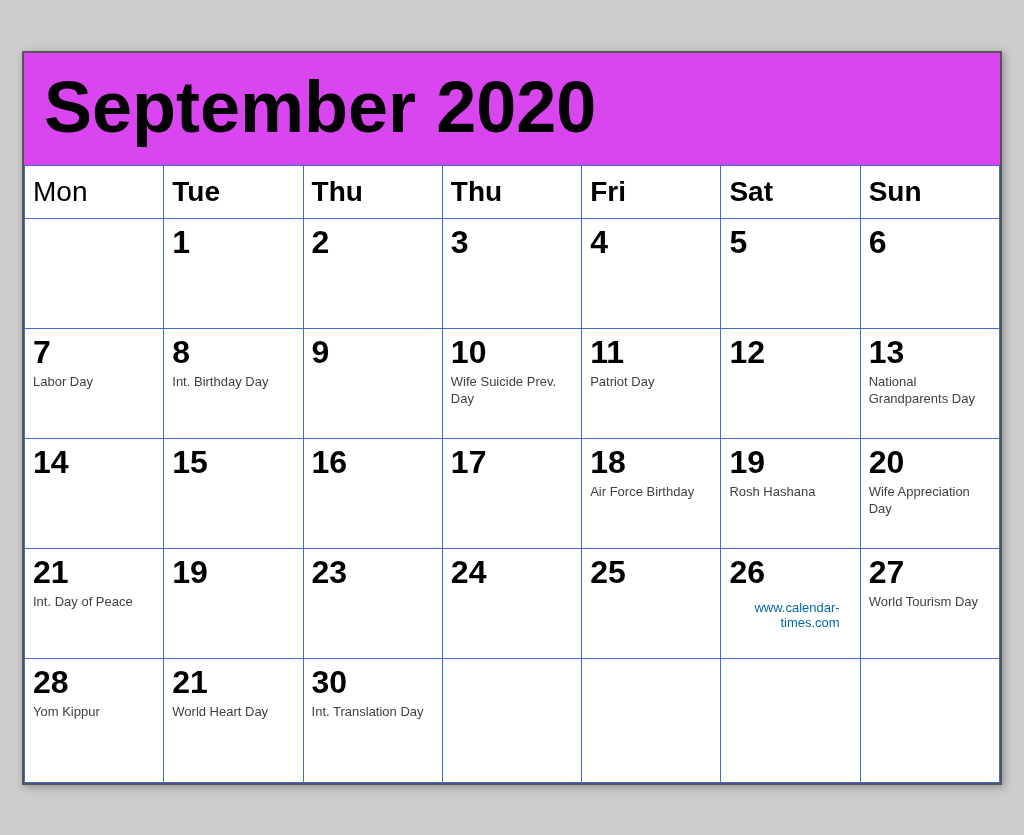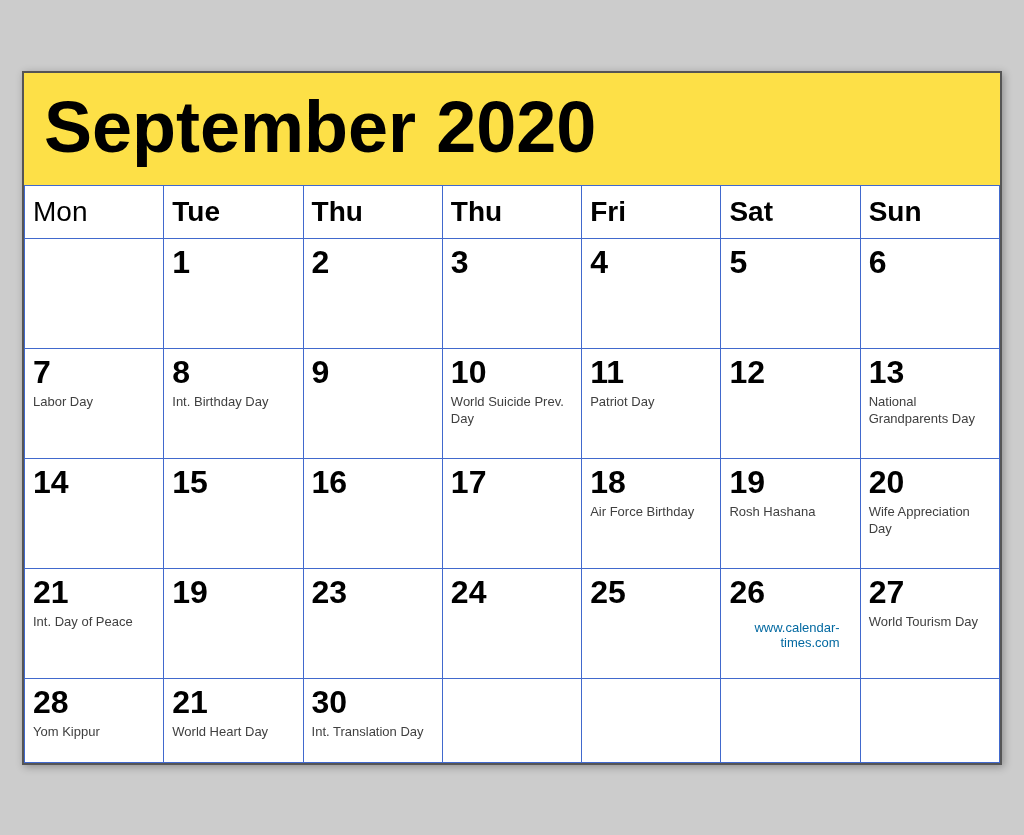--- a/index.html
+++ b/index.html
@@ -11,21 +11,21 @@
       min-height: 100vh;
       font-family: Arial, sans-serif;
     }
     .calendar-wrapper {
       background: #fff;
       border: 2px solid #555;
       width: 980px;
       box-shadow: 2px 2px 8px rgba(0,0,0,0.3);
     }
     .calendar-header {
-      background: #fde047;
+      background: #d946ef;
       padding: 18px 20px 22px 20px;
     }
     .calendar-header h1 {
       font-size: 72px;
       font-weight: 900;
       color: #000;
       line-height: 1;
     }
     .calendar-grid {
       width: 100%;
@@ -65,21 +65,21 @@
       background: #fff;
     }
     .watermark {
       font-size: 14px;
       color: #555;
       text-align: right;
       padding: 4px 12px 4px 0;
       border-top: none;
     }
     .last-row td {
-      height: 84px;
+      height: 124px;
       margin-top: 44px;
     }
   </style>
 </head>
 <body>
 
 <div class="calendar-wrapper">
   <div class="calendar-header">
     <h1>September 2020</h1>
   </div>
@@ -124,21 +124,21 @@
           </td>
           <td>
             <span class="day-num">8</span>
             <div class="day-event">Int. Birthday Day</div>
           </td>
           <td>
             <span class="day-num">9</span>
           </td>
           <td>
             <span class="day-num">10</span>
-            <div class="day-event">World Suicide Prev. Day</div>
+            <div class="day-event">Wife Suicide Prev. Day</div>
           </td>
           <td>
             <span class="day-num">11</span>
             <div class="day-event">Patriot Day</div>
           </td>
           <td>
             <span class="day-num">12</span>
           </td>
           <td>
             <span class="day-num">13</span>

